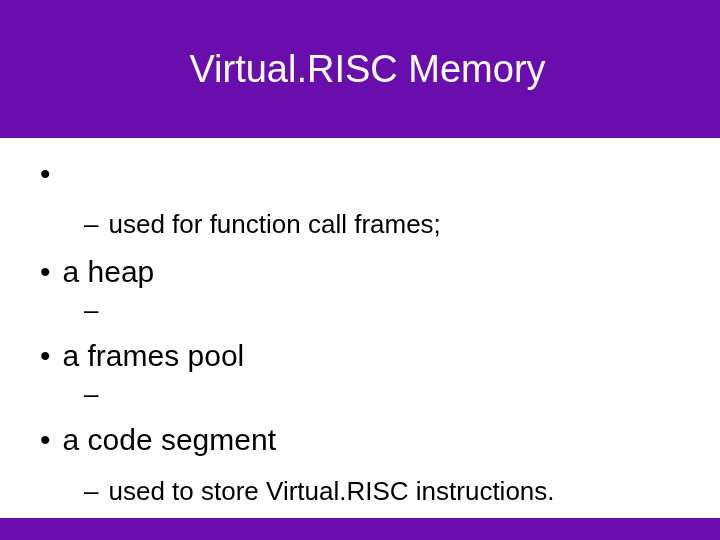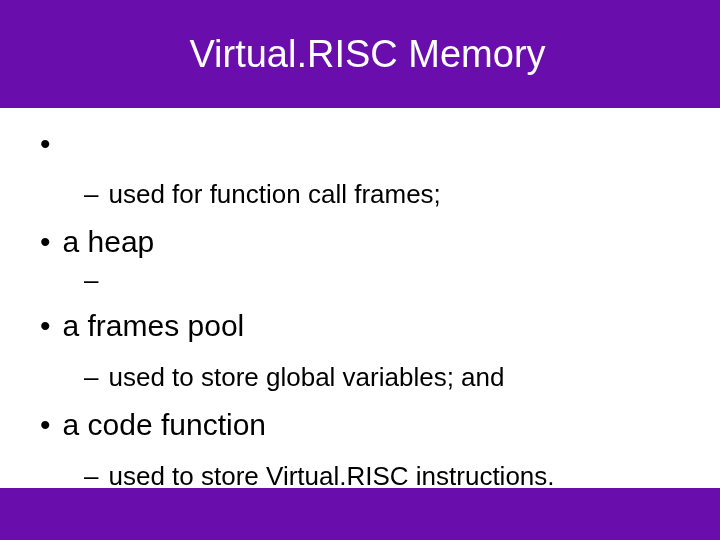--- a/index.html
+++ b/index.html
@@ -3,21 +3,21 @@
 <meta charset="utf-8">
 <style>
   * { margin: 0; padding: 0; box-sizing: border-box; }
   html, body { width: 720px; height: 540px; overflow: hidden; }
   body {
     background: #6a0dad;
     font-family: Arial, Helvetica, sans-serif;
     color: #000;
   }
   .title-bar {
-    height: 108px;
+    height: 138px;
     background: #6a0dad;
     display: flex;
     align-items: center;
     justify-content: center;
     padding-left: 15px;
   }
   .title-bar h1 {
     color: #fff;
     font-size: 38px;
     font-weight: 400;
@@ -103,29 +103,28 @@
     </li>
 
     <li>
       <div class="bullet-row">
         <span class="bullet">•</span>
         <span class="top-label">a frames pool</span>
       </div>
       <div class="sub">
         <div class="sub-row">
           <span class="dash">–</span>
-          <span class="sub-label">used to store global variables; and</span>
         </div>
       </div>
     </li>
 
     <li>
       <div class="bullet-row">
         <span class="bullet">•</span>
-        <span class="top-label">a code function</span>
+        <span class="top-label">a code segment</span>
       </div>
       <div class="sub">
         <div class="sub-row">
           <span class="dash">–</span>
           <span class="sub-label">used to store Virtual.RISC instructions.</span>
         </div>
       </div>
     </li>
 
   </ul>

